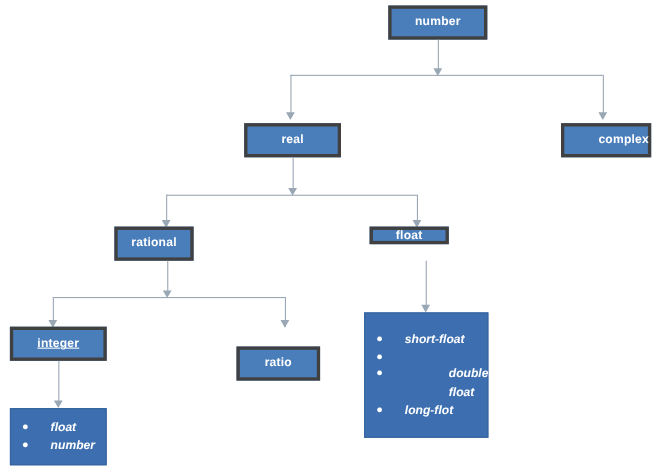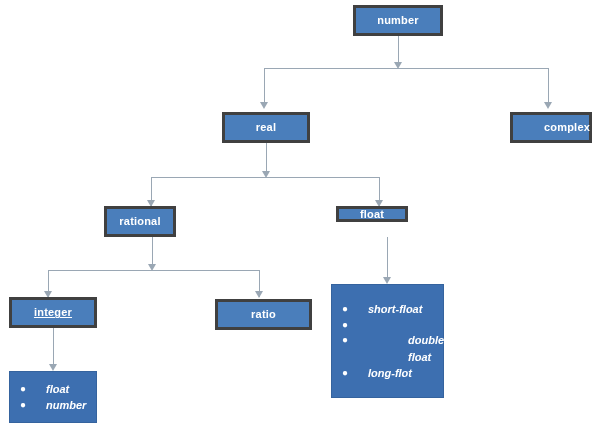--- a/index.html
+++ b/index.html
@@ -151,21 +151,21 @@
   <div class="vline" style="left:259px; top:270px; height:27px;"></div>
   <div class="arrowhead" style="left:255px; top:291px;"></div>
 
   <div class="vline" style="left:387px; top:237px; height:44px;"></div>
   <div class="arrowhead" style="left:383px; top:277px;"></div>
 
   <div class="node" style="left:9px; top:297px; width:88px; height:31px;text-decoration:underline;">
     <span class="node-label">integer</span>
   </div>
 
-  <div class="node" style="left:215px; top:299px; width:97px; height:31px;">
+  <div class="node" style="left:215px; top:315px; width:76px; height:31px;">
     <span class="node-label">ratio</span>
   </div>
 
   <div class="vline" style="left:53px; top:328px; height:40px;"></div>
   <div class="arrowhead" style="left:49px; top:364px;"></div>
 
   <div class="list-node" style="left:331px; top:284px; width:113px; height:114px;">
     <ul>
       <li>
         <span class="bullet">●</span>

